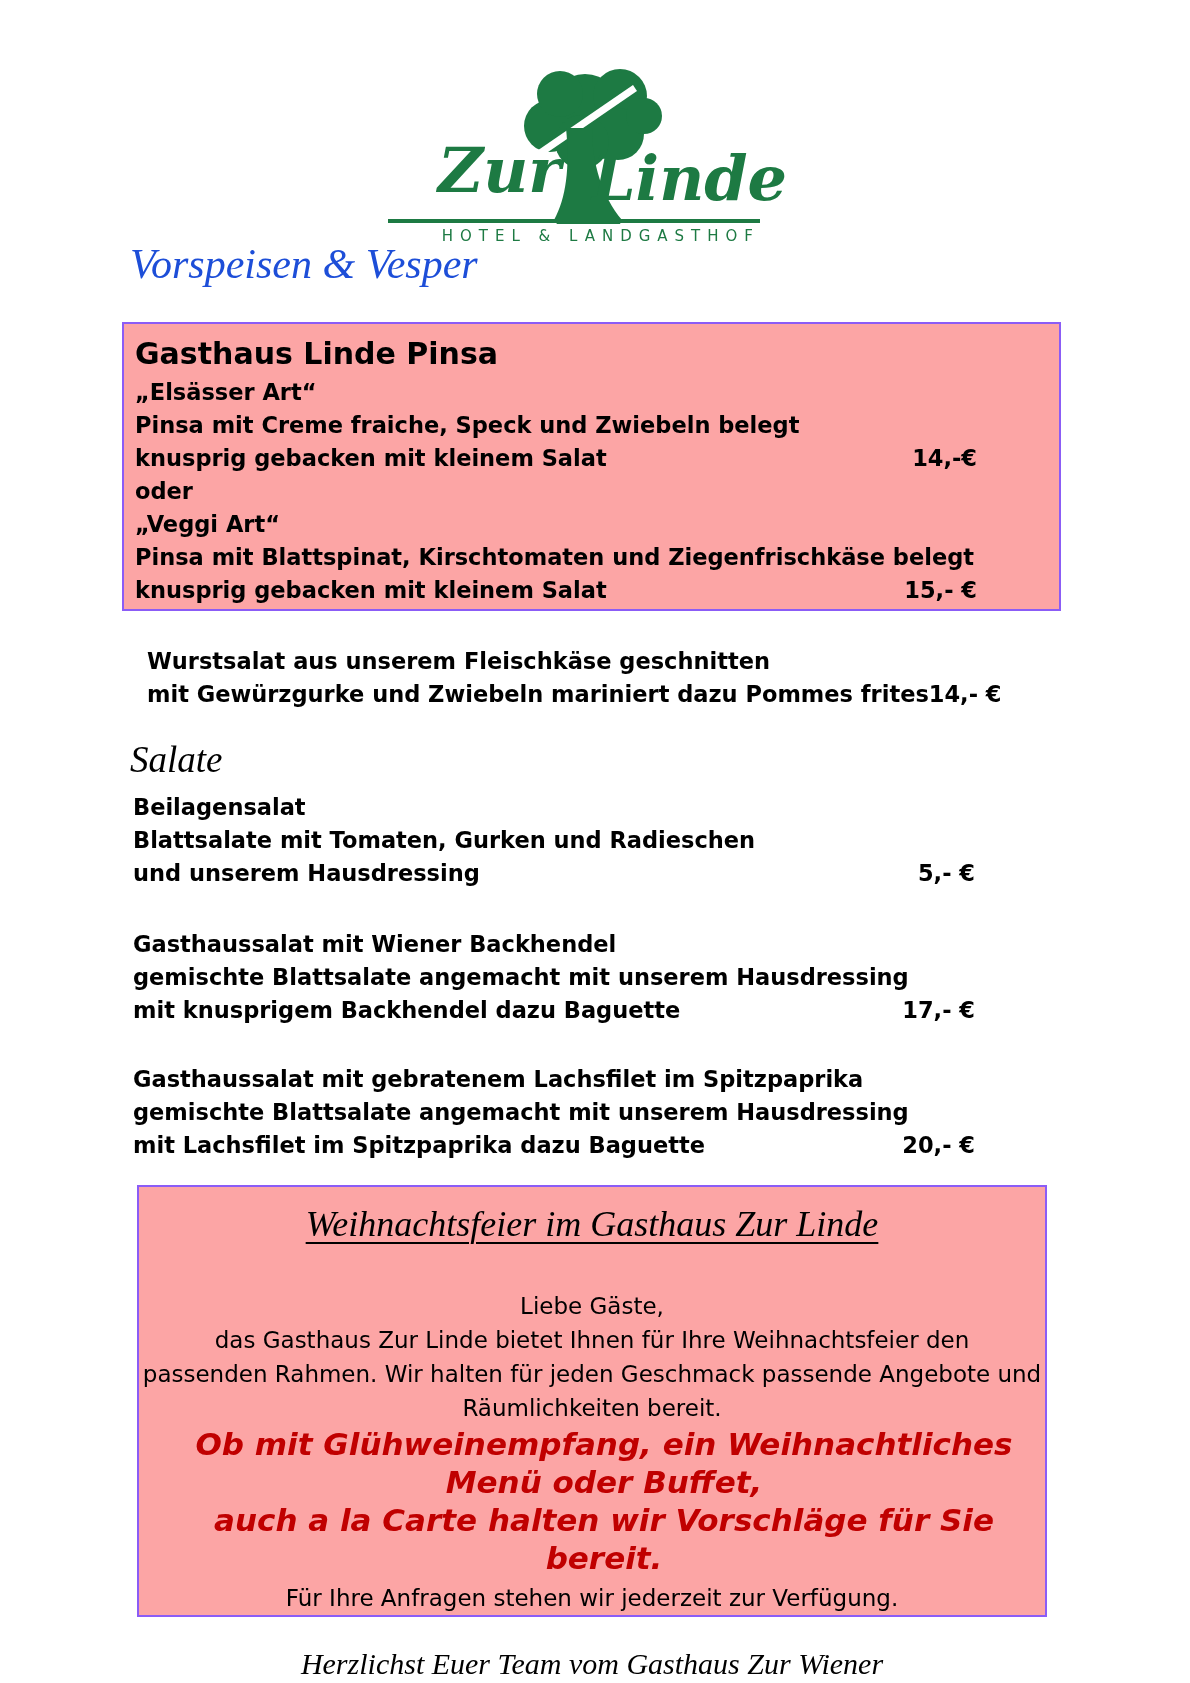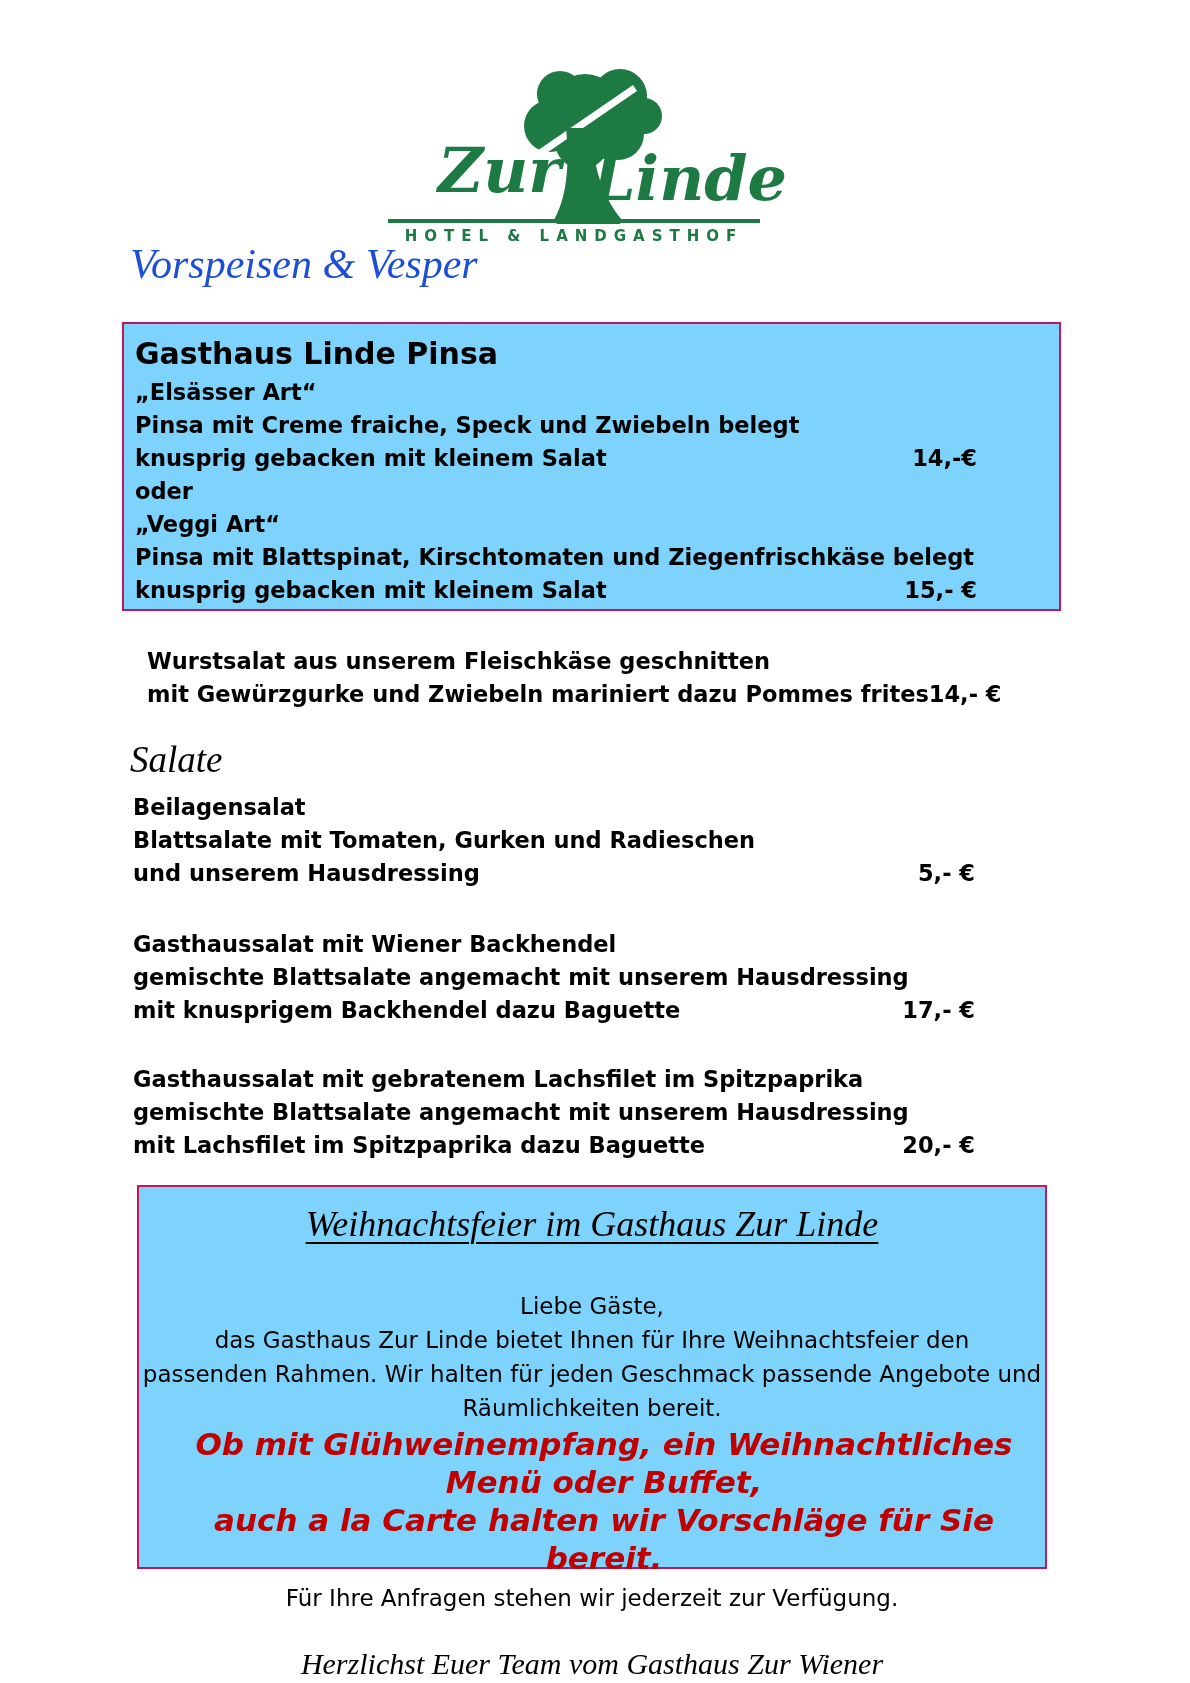--- a/index.html
+++ b/index.html
@@ -10,37 +10,37 @@
   }
   .abs { position:absolute; }
 
   
   .logo-script {
     font-family:"DejaVu Serif", serif; font-style:italic; font-weight:bold;
     color:#1d7a43; font-size:62px; line-height:1;
   }
   .logo-rule { background:#1d7a43; height:4px; }
   .logo-tagline {
-    color:#1d7a43; font-weight:bold; font-size:15px; letter-spacing:7px;
-    text-align:center; white-space:nowrap;
+    color:#1d7a43; font-weight:normal; font-size:15px; letter-spacing:7px;
+    text-align:right; white-space:nowrap;
   }
 
   
   .hand { font-family:cursive; font-style:italic; }
 
   .page-title { font-size:42px; color:#1d4ed8; }
 
   
   .menu-line  { font-size:22.5px; line-height:33px; white-space:nowrap;font-weight:bold; }
   .menu-bold  { font-weight:bold; }
   .price-row  { display:flex; justify-content:space-between; width:842px; }
   .price      { font-size:22.5px; }
 
   
-  .outline-box { border:2px solid #be185d; background:#7dd3fc; }
+  .outline-box { border:2px solid #8b5cf6; background:#fca5a5; }
 
   .pinsa-box { padding:8px 0 0 11px; }
   .pinsa-title { font-size:30px; font-weight:bold; line-height:44px; white-space:nowrap; }
 
   
   .xmas { text-align:center; }
   .xmas-title {
     font-size:36px; margin-top:16px;
     text-decoration:underline; text-underline-offset:6px; text-decoration-thickness:2px;
   }
@@ -133,21 +133,21 @@
 
   <div class="abs" style="left:133px; top:1063px;">
     <div class="menu-line menu-bold">Gasthaussalat mit gebratenem Lachsfilet im Spitzpaprika</div>
     <div class="menu-line">gemischte Blattsalate angemacht mit unserem Hausdressing</div>
     <div class="menu-line price-row">
       <span>mit Lachsfilet im Spitzpaprika dazu Baguette</span>
       <span class="price">20,- €</span>
     </div>
   </div>
 
-  <div class="abs outline-box xmas" style="left:137px; top:1185px; width:910px; height:384px;">
+  <div class="abs outline-box xmas" style="left:137px; top:1185px; width:910px; height:432px;">
     <div class="hand xmas-title">Weihnachtsfeier im Gasthaus Zur Linde</div>
 
     <div class="xmas-salutation">Liebe Gäste,</div>
 
     <div class="xmas-body">das Gasthaus Zur Linde bietet Ihnen für Ihre Weihnachtsfeier den</div>
     <div class="xmas-body">passenden Rahmen. Wir halten für jeden Geschmack passende Angebote und</div>
     <div class="xmas-body">Räumlichkeiten bereit.</div>
 
     <div class="xmas-highlight">Ob mit Glühweinempfang, ein Weihnachtliches Menü oder Buffet,</div>
     <div class="xmas-highlight">auch a la Carte halten wir Vorschläge für Sie bereit.</div>

